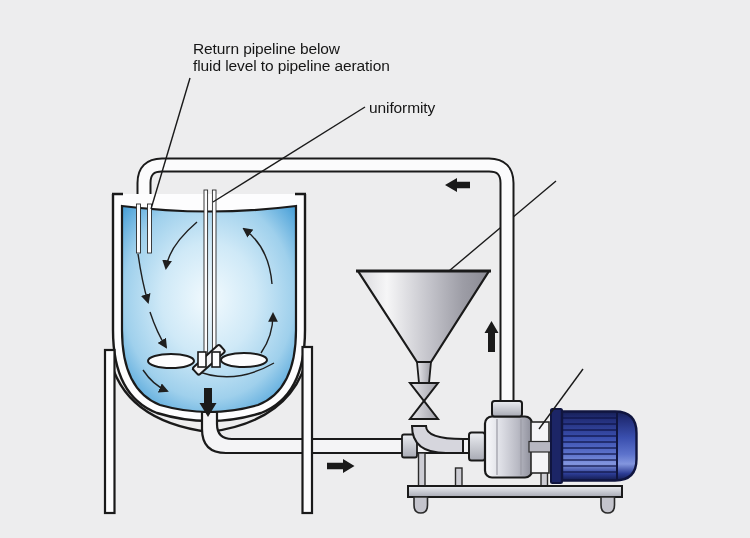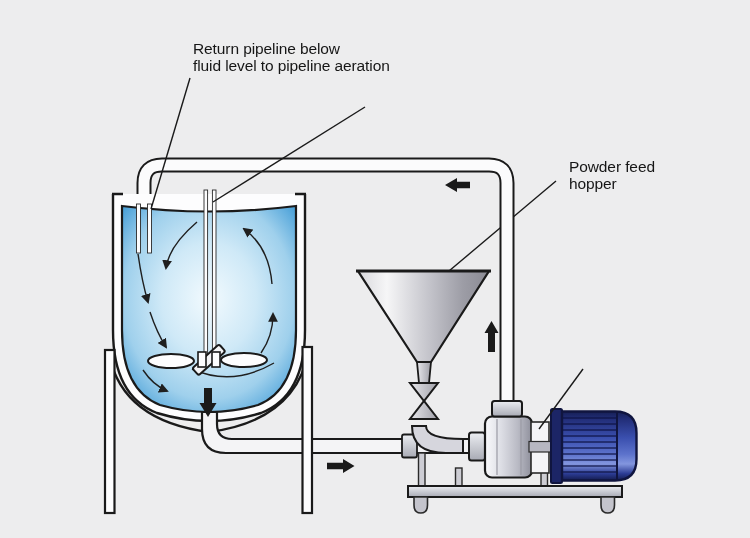--- a/index.html
+++ b/index.html
@@ -155,19 +155,16 @@
     <path d="M 208,417 L 199.5,403 L 204,403 L 204,388 L 212,388 L 212,403 L 216.5,403 Z"></path>
     <path d="M 354.5,466 L 343,459 L 343,462.7 L 327,462.7 L 327,469.3 L 343,469.3 L 343,473 Z"></path>
   </g>
 </svg>
 
   <div class="label" style="left:193px;top:40px">
     <span>Return pipeline below</span>
     <span>fluid level to pipeline aeration</span>
   </div>
   <div class="label" style="left:369px;top:99px">
-  </div>
-  <div class="label" style="left:569px;top:158px">
-    <span>Powder feed</span>
-    <span>hopper</span>
+    <span>uniformity</span>
   </div>
 
 </div>
 
 </body></html>

